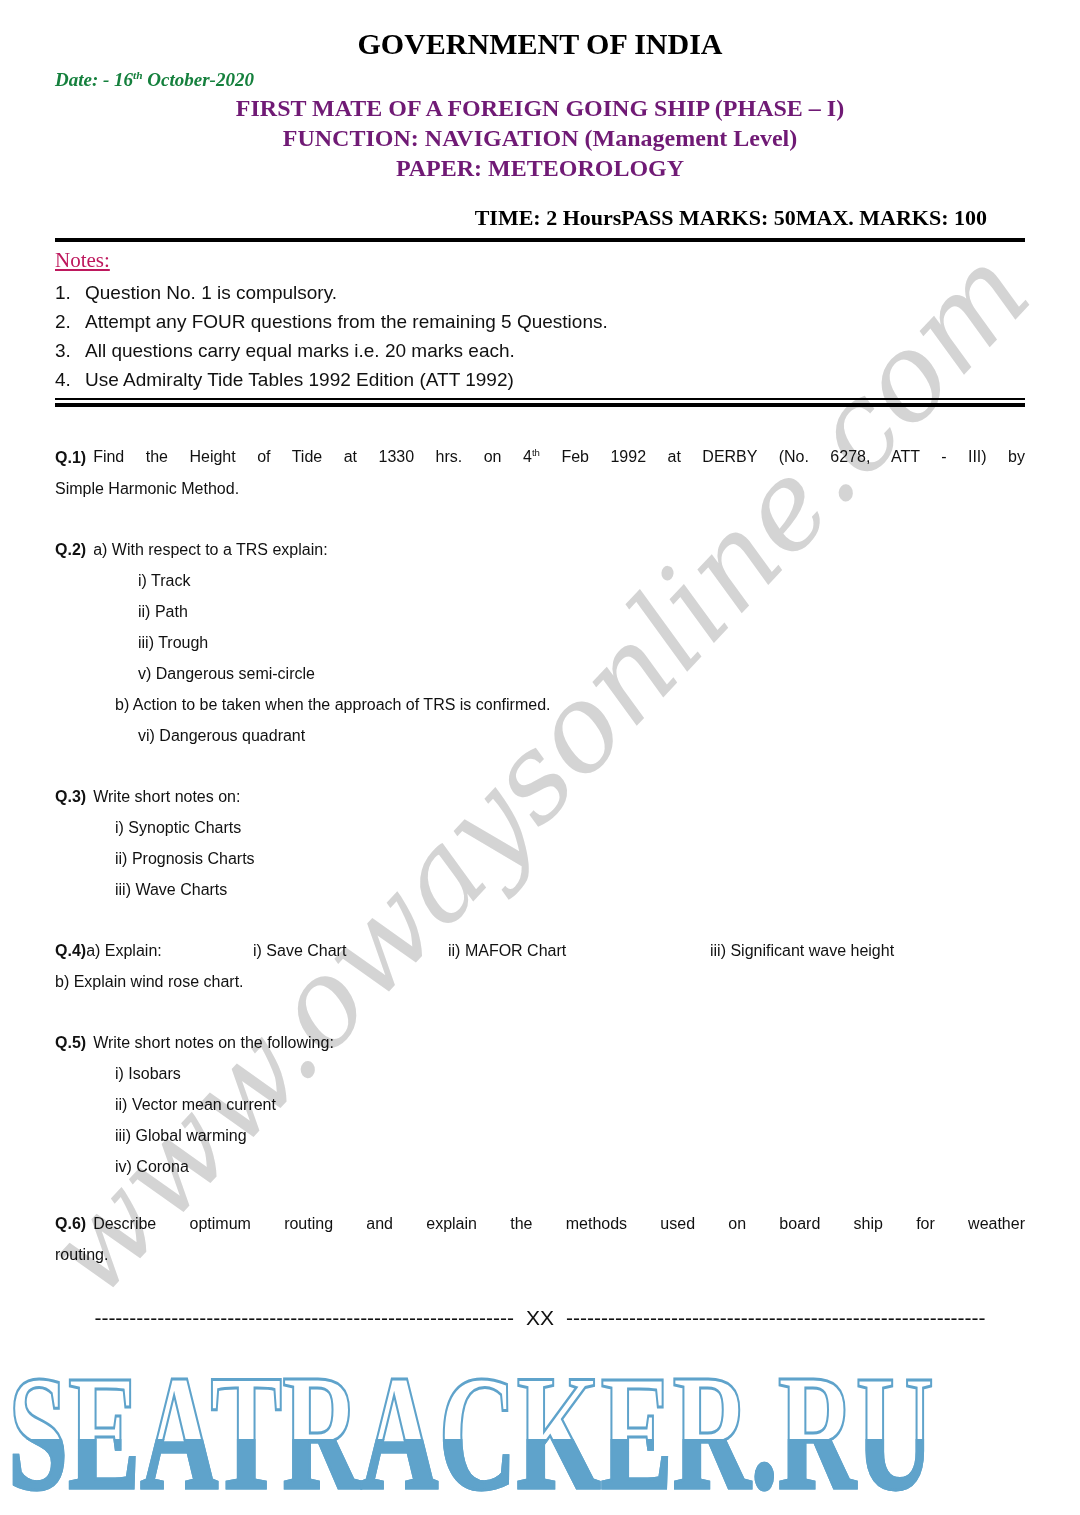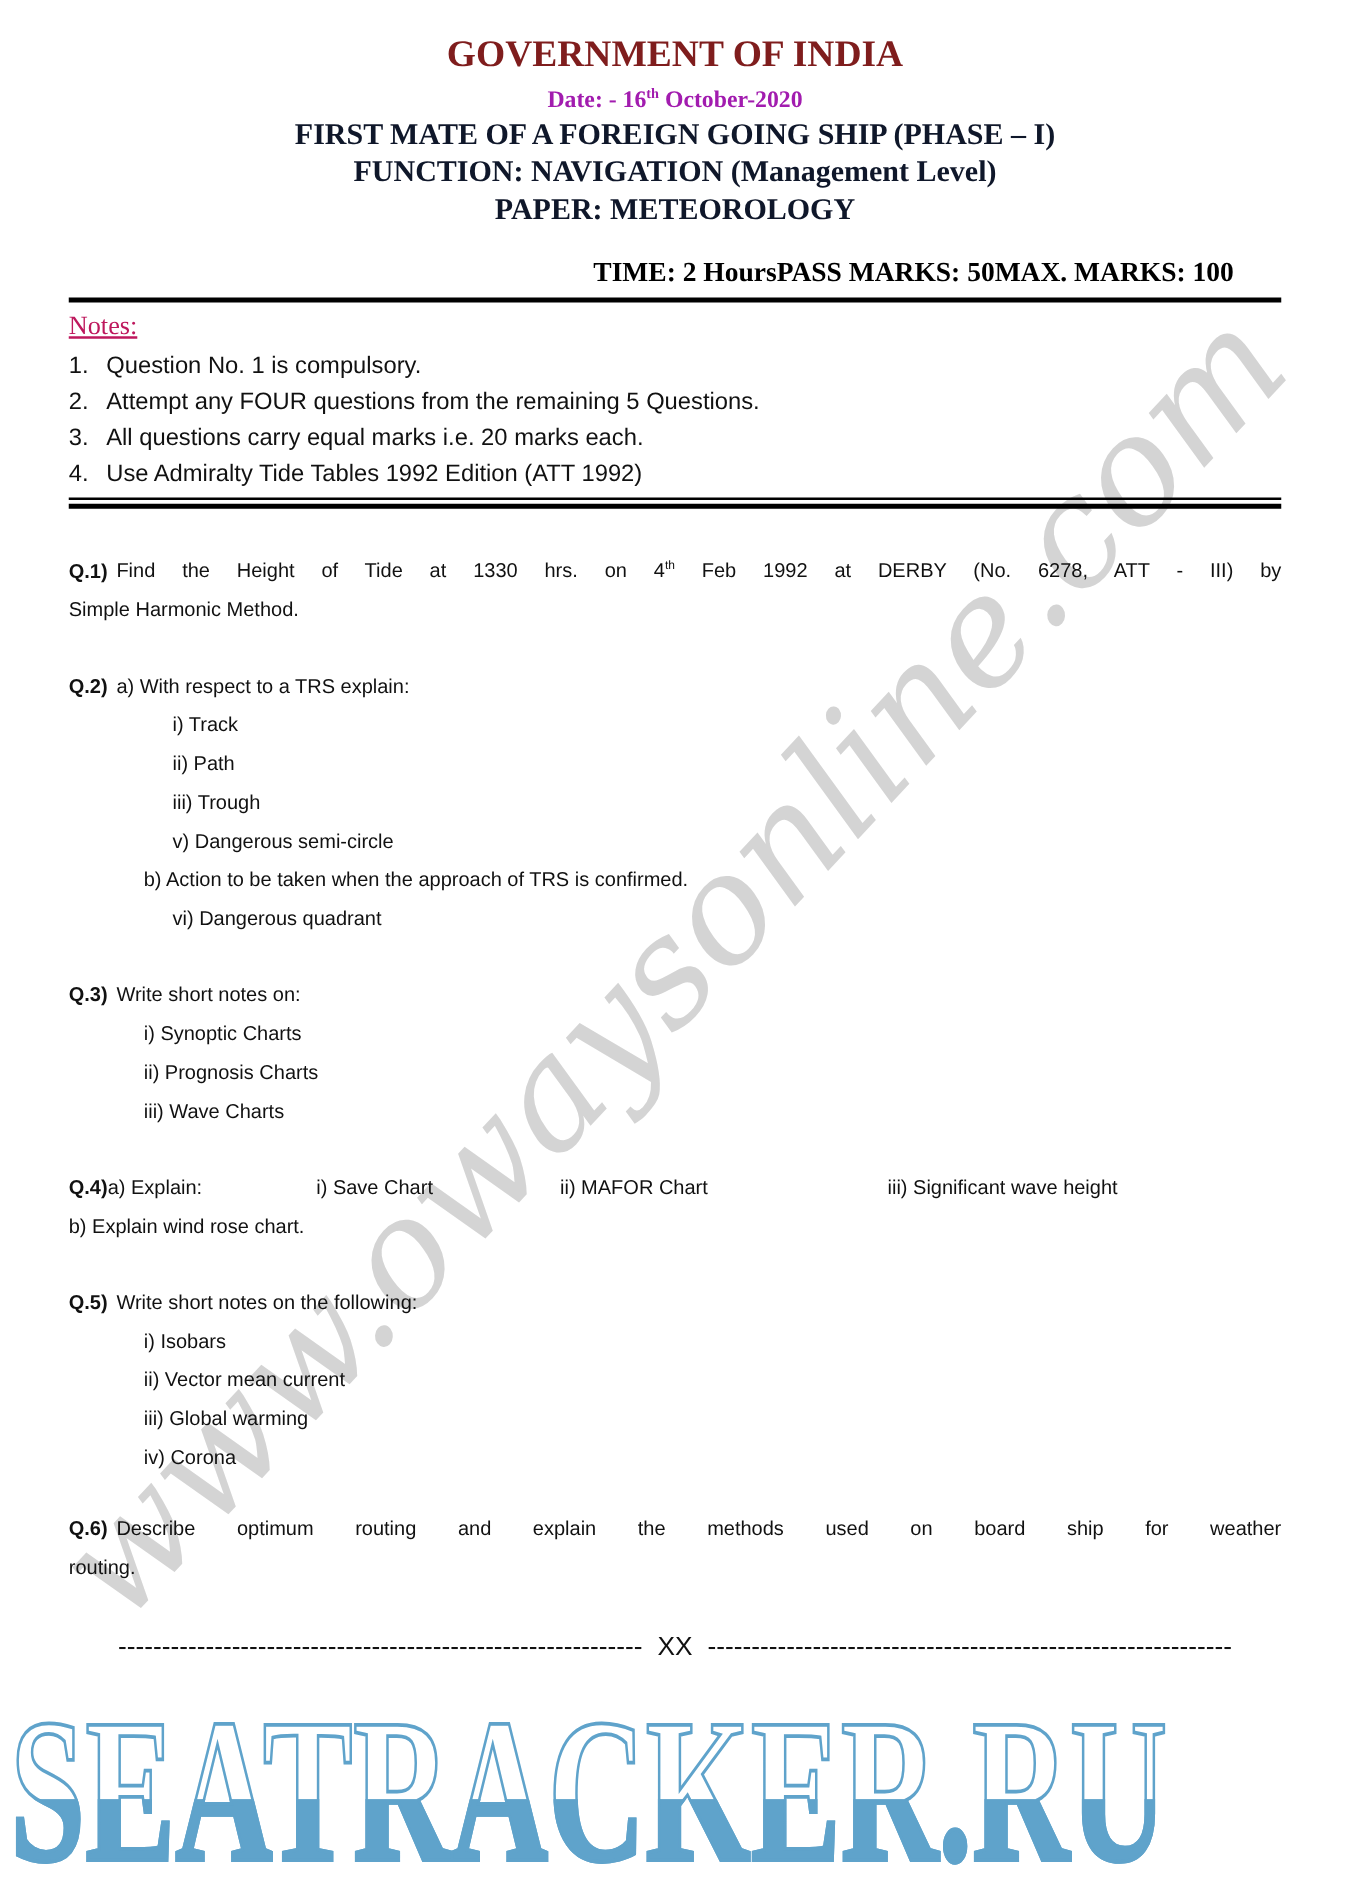--- a/index.html
+++ b/index.html
@@ -26,31 +26,31 @@
   }
   .content{
     position:relative;z-index:1;
     padding:0 55px;
   }
   
   .org{
     margin-top:26px;
     text-align:center;
     font-family:"Liberation Serif",serif;
-    font-weight:bold;font-size:30px;line-height:36px;color:#7f1d1d;
+    font-weight:bold;font-size:30px;line-height:36px;color:#000000;
   }
   .date{
-    text-align:center;
-    font-family:"Liberation Serif",serif;
-    font-weight:bold;font-size:19px;line-height:26px;color:#a21caf;
+    text-align:left;
+    font-family:"Liberation Serif",serif;
+    font-weight:bold;font-size:19px;line-height:26px;color:#15803d;font-style:italic;
   }
   .title-line{
     text-align:center;
     font-family:"Liberation Serif",serif;
-    font-weight:bold;font-size:24px;line-height:30px;color:#0f172a;
+    font-weight:bold;font-size:24px;line-height:30px;color:#701a75;
   }
   sup{font-size:60%;}
   .marks-row{
     margin-top:22px;
     display:flex;justify-content:flex-end;align-items:baseline;
     font-family:"Liberation Serif",serif;
     font-weight:bold;font-size:22px;color:#000;
     border-bottom:4px solid #000;
     padding-bottom:7px;
   }

